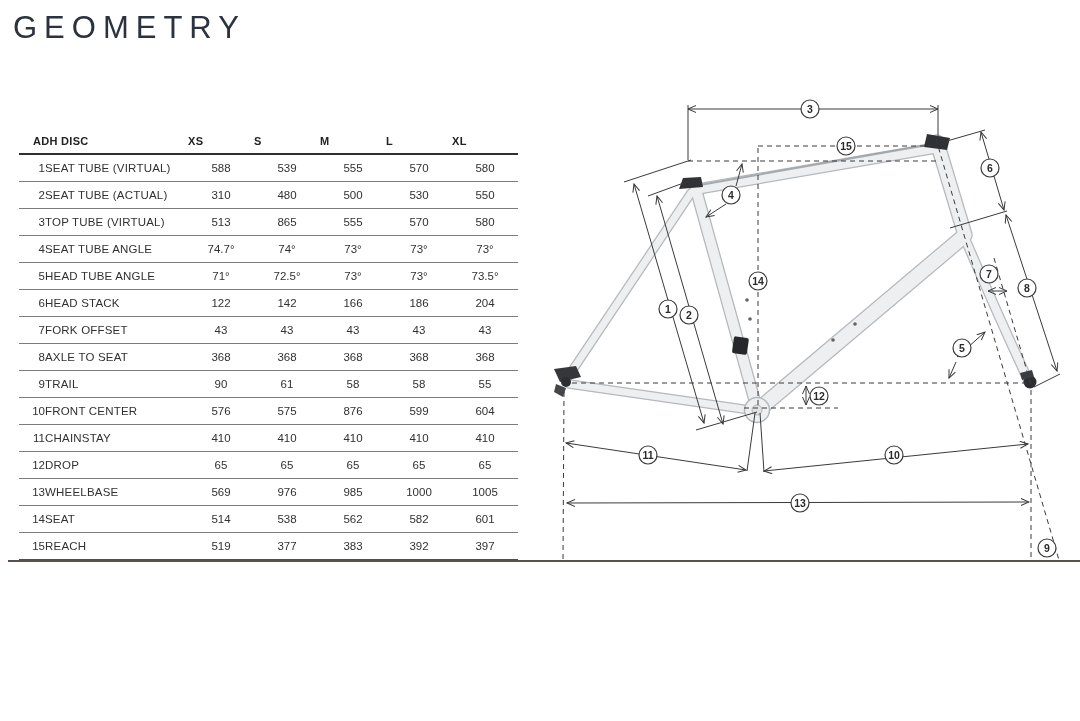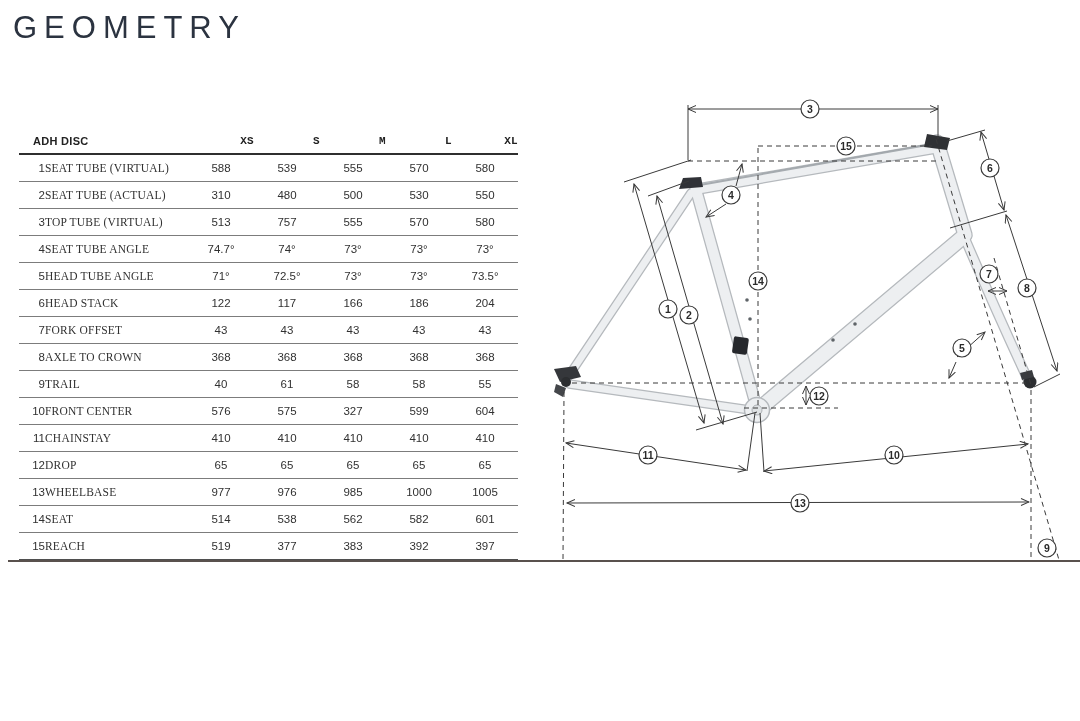--- a/index.html
+++ b/index.html
@@ -13,28 +13,28 @@
     font-size:31px;font-weight:400;letter-spacing:7px;color:#2b3340;
   }
   
   .geo-table-wrap{position:absolute;left:19px;top:99px;width:499px;margin-top:36px;}
   table.geo{border-collapse:collapse;width:499px;table-layout:fixed;}
   table.geo th{
     font-size:11px;font-weight:bold;color:#222;padding:0 0 6px 0;
     border-bottom:2px solid #2f2f2f;vertical-align:bottom;letter-spacing:.3px;
   }
   table.geo th.model{text-align:left;padding-left:14px;}
-  table.geo th.size{text-align:right;font-family:Liberation Mono, monospace;}
+  table.geo th.size{text-align:left;}
   table.geo td{
     font-size:11.5px;color:#313131;height:26px;padding:0;
     border-bottom:1px solid #7c7c7c;white-space:nowrap;
   }
   table.geo tr:last-child td{border-bottom:2px solid #4f4f4f;}
   td.num{text-align:right;color:#313131;}
-  td.label{padding-left:11px;text-align:left;letter-spacing:.2px;font-family:Liberation Serif, serif;}
+  td.label{padding-left:11px;text-align:left;letter-spacing:.2px;}
   td.val{text-align:center;}
   
   .diagram-svg{position:absolute;left:540px;top:80px;}
   .dim{stroke:#3a3a3a;stroke-width:1;fill:none;}
   .dash{stroke:#3a3a3a;stroke-width:1;fill:none;stroke-dasharray:5 4;}
   .tube-o{stroke:#b5b9bd;fill:none;stroke-linecap:round;}
   .tube-i{stroke:#edeff1;fill:none;stroke-linecap:round;}
   .co circle{fill:#ffffff;stroke:#3a3a3a;stroke-width:1.2;}
   .co text{
     font-family:"Liberation Sans",sans-serif;font-size:10.5px;font-weight:bold;
@@ -84,21 +84,21 @@
           <td class="val">310</td>
           <td class="val">480</td>
           <td class="val">500</td>
           <td class="val">530</td>
           <td class="val">550</td>
         </tr>
       <tr>
           <td class="num">3</td>
           <td class="label">TOP TUBE (VIRTUAL)</td>
           <td class="val">513</td>
-          <td class="val">757</td>
+          <td class="val">865</td>
           <td class="val">555</td>
           <td class="val">570</td>
           <td class="val">580</td>
         </tr>
       <tr>
           <td class="num">4</td>
           <td class="label">SEAT TUBE ANGLE</td>
           <td class="val">74.7°</td>
           <td class="val">74°</td>
           <td class="val">73°</td>
@@ -111,58 +111,58 @@
           <td class="val">71°</td>
           <td class="val">72.5°</td>
           <td class="val">73°</td>
           <td class="val">73°</td>
           <td class="val">73.5°</td>
         </tr>
       <tr>
           <td class="num">6</td>
           <td class="label">HEAD STACK</td>
           <td class="val">122</td>
-          <td class="val">117</td>
+          <td class="val">142</td>
           <td class="val">166</td>
           <td class="val">186</td>
           <td class="val">204</td>
         </tr>
       <tr>
           <td class="num">7</td>
           <td class="label">FORK OFFSET</td>
           <td class="val">43</td>
           <td class="val">43</td>
           <td class="val">43</td>
           <td class="val">43</td>
           <td class="val">43</td>
         </tr>
       <tr>
           <td class="num">8</td>
-          <td class="label">AXLE TO CROWN</td>
+          <td class="label">AXLE TO SEAT</td>
           <td class="val">368</td>
           <td class="val">368</td>
           <td class="val">368</td>
           <td class="val">368</td>
           <td class="val">368</td>
         </tr>
       <tr>
           <td class="num">9</td>
           <td class="label">TRAIL</td>
-          <td class="val">40</td>
+          <td class="val">90</td>
           <td class="val">61</td>
           <td class="val">58</td>
           <td class="val">58</td>
           <td class="val">55</td>
         </tr>
       <tr>
           <td class="num">10</td>
           <td class="label">FRONT CENTER</td>
           <td class="val">576</td>
           <td class="val">575</td>
-          <td class="val">327</td>
+          <td class="val">876</td>
           <td class="val">599</td>
           <td class="val">604</td>
         </tr>
       <tr>
           <td class="num">11</td>
           <td class="label">CHAINSTAY</td>
           <td class="val">410</td>
           <td class="val">410</td>
           <td class="val">410</td>
           <td class="val">410</td>
@@ -173,21 +173,21 @@
           <td class="label">DROP</td>
           <td class="val">65</td>
           <td class="val">65</td>
           <td class="val">65</td>
           <td class="val">65</td>
           <td class="val">65</td>
         </tr>
       <tr>
           <td class="num">13</td>
           <td class="label">WHEELBASE</td>
-          <td class="val">977</td>
+          <td class="val">569</td>
           <td class="val">976</td>
           <td class="val">985</td>
           <td class="val">1000</td>
           <td class="val">1005</td>
         </tr>
       <tr>
           <td class="num">14</td>
           <td class="label">SEAT</td>
           <td class="val">514</td>
           <td class="val">538</td>

